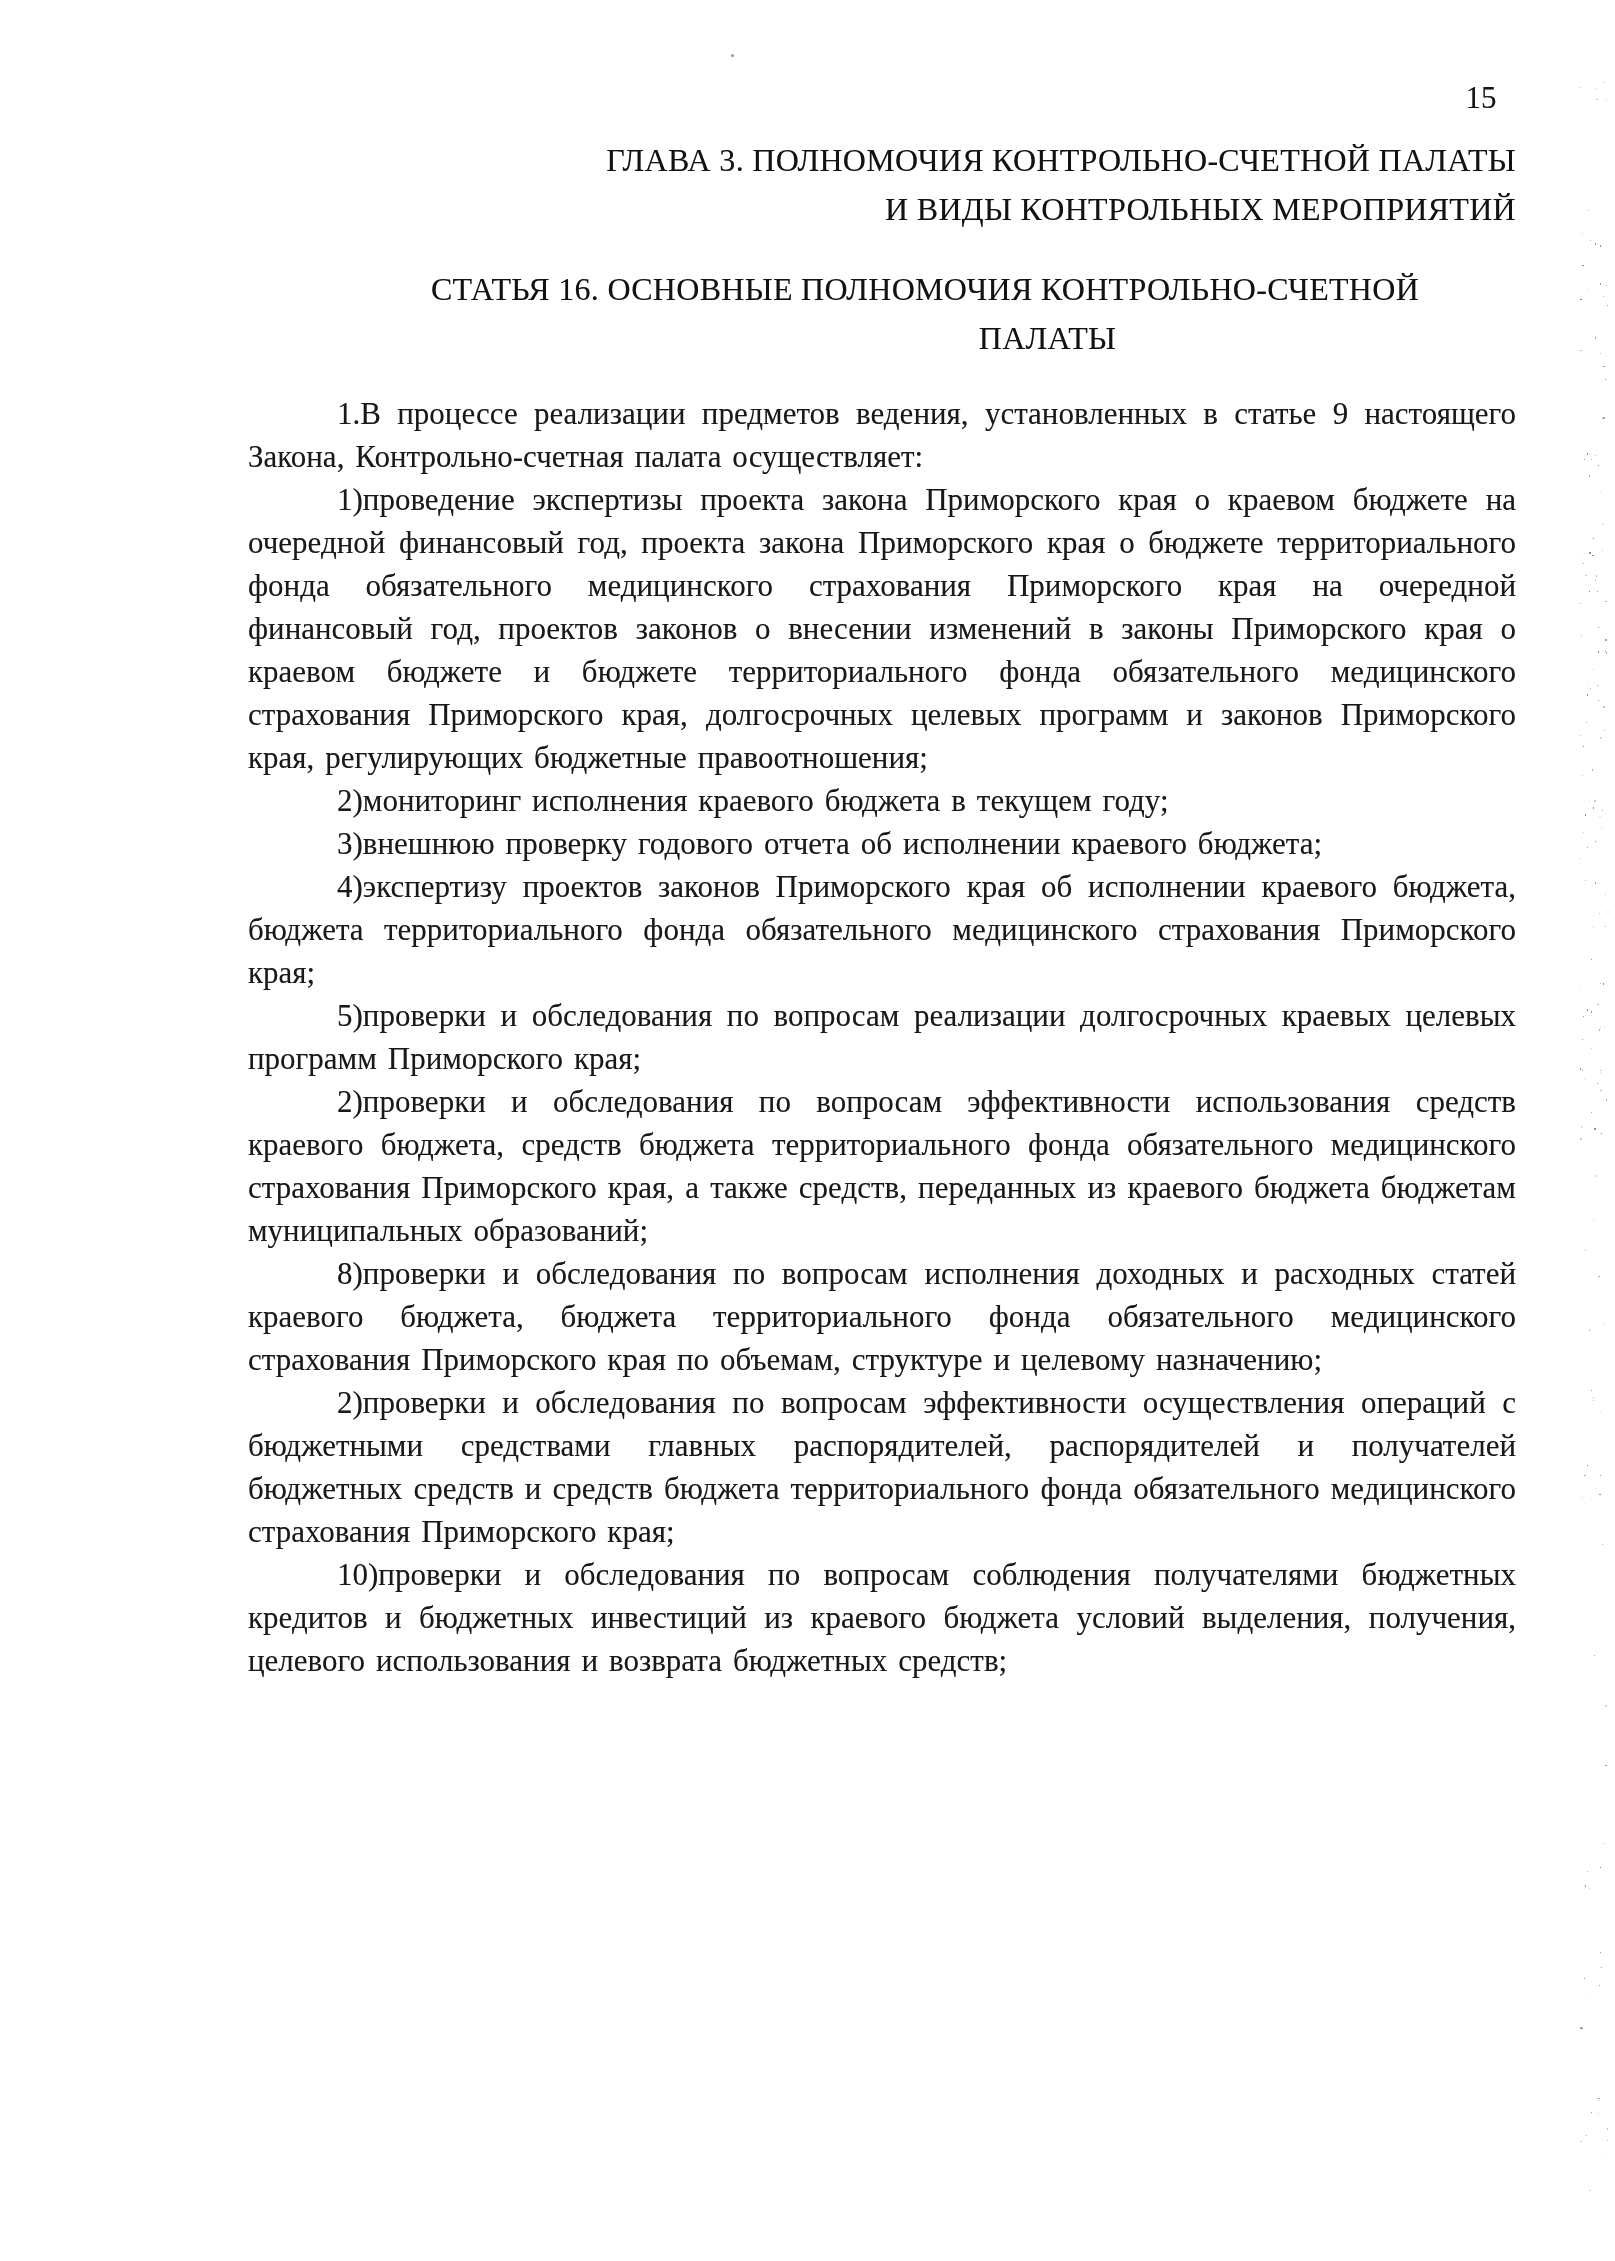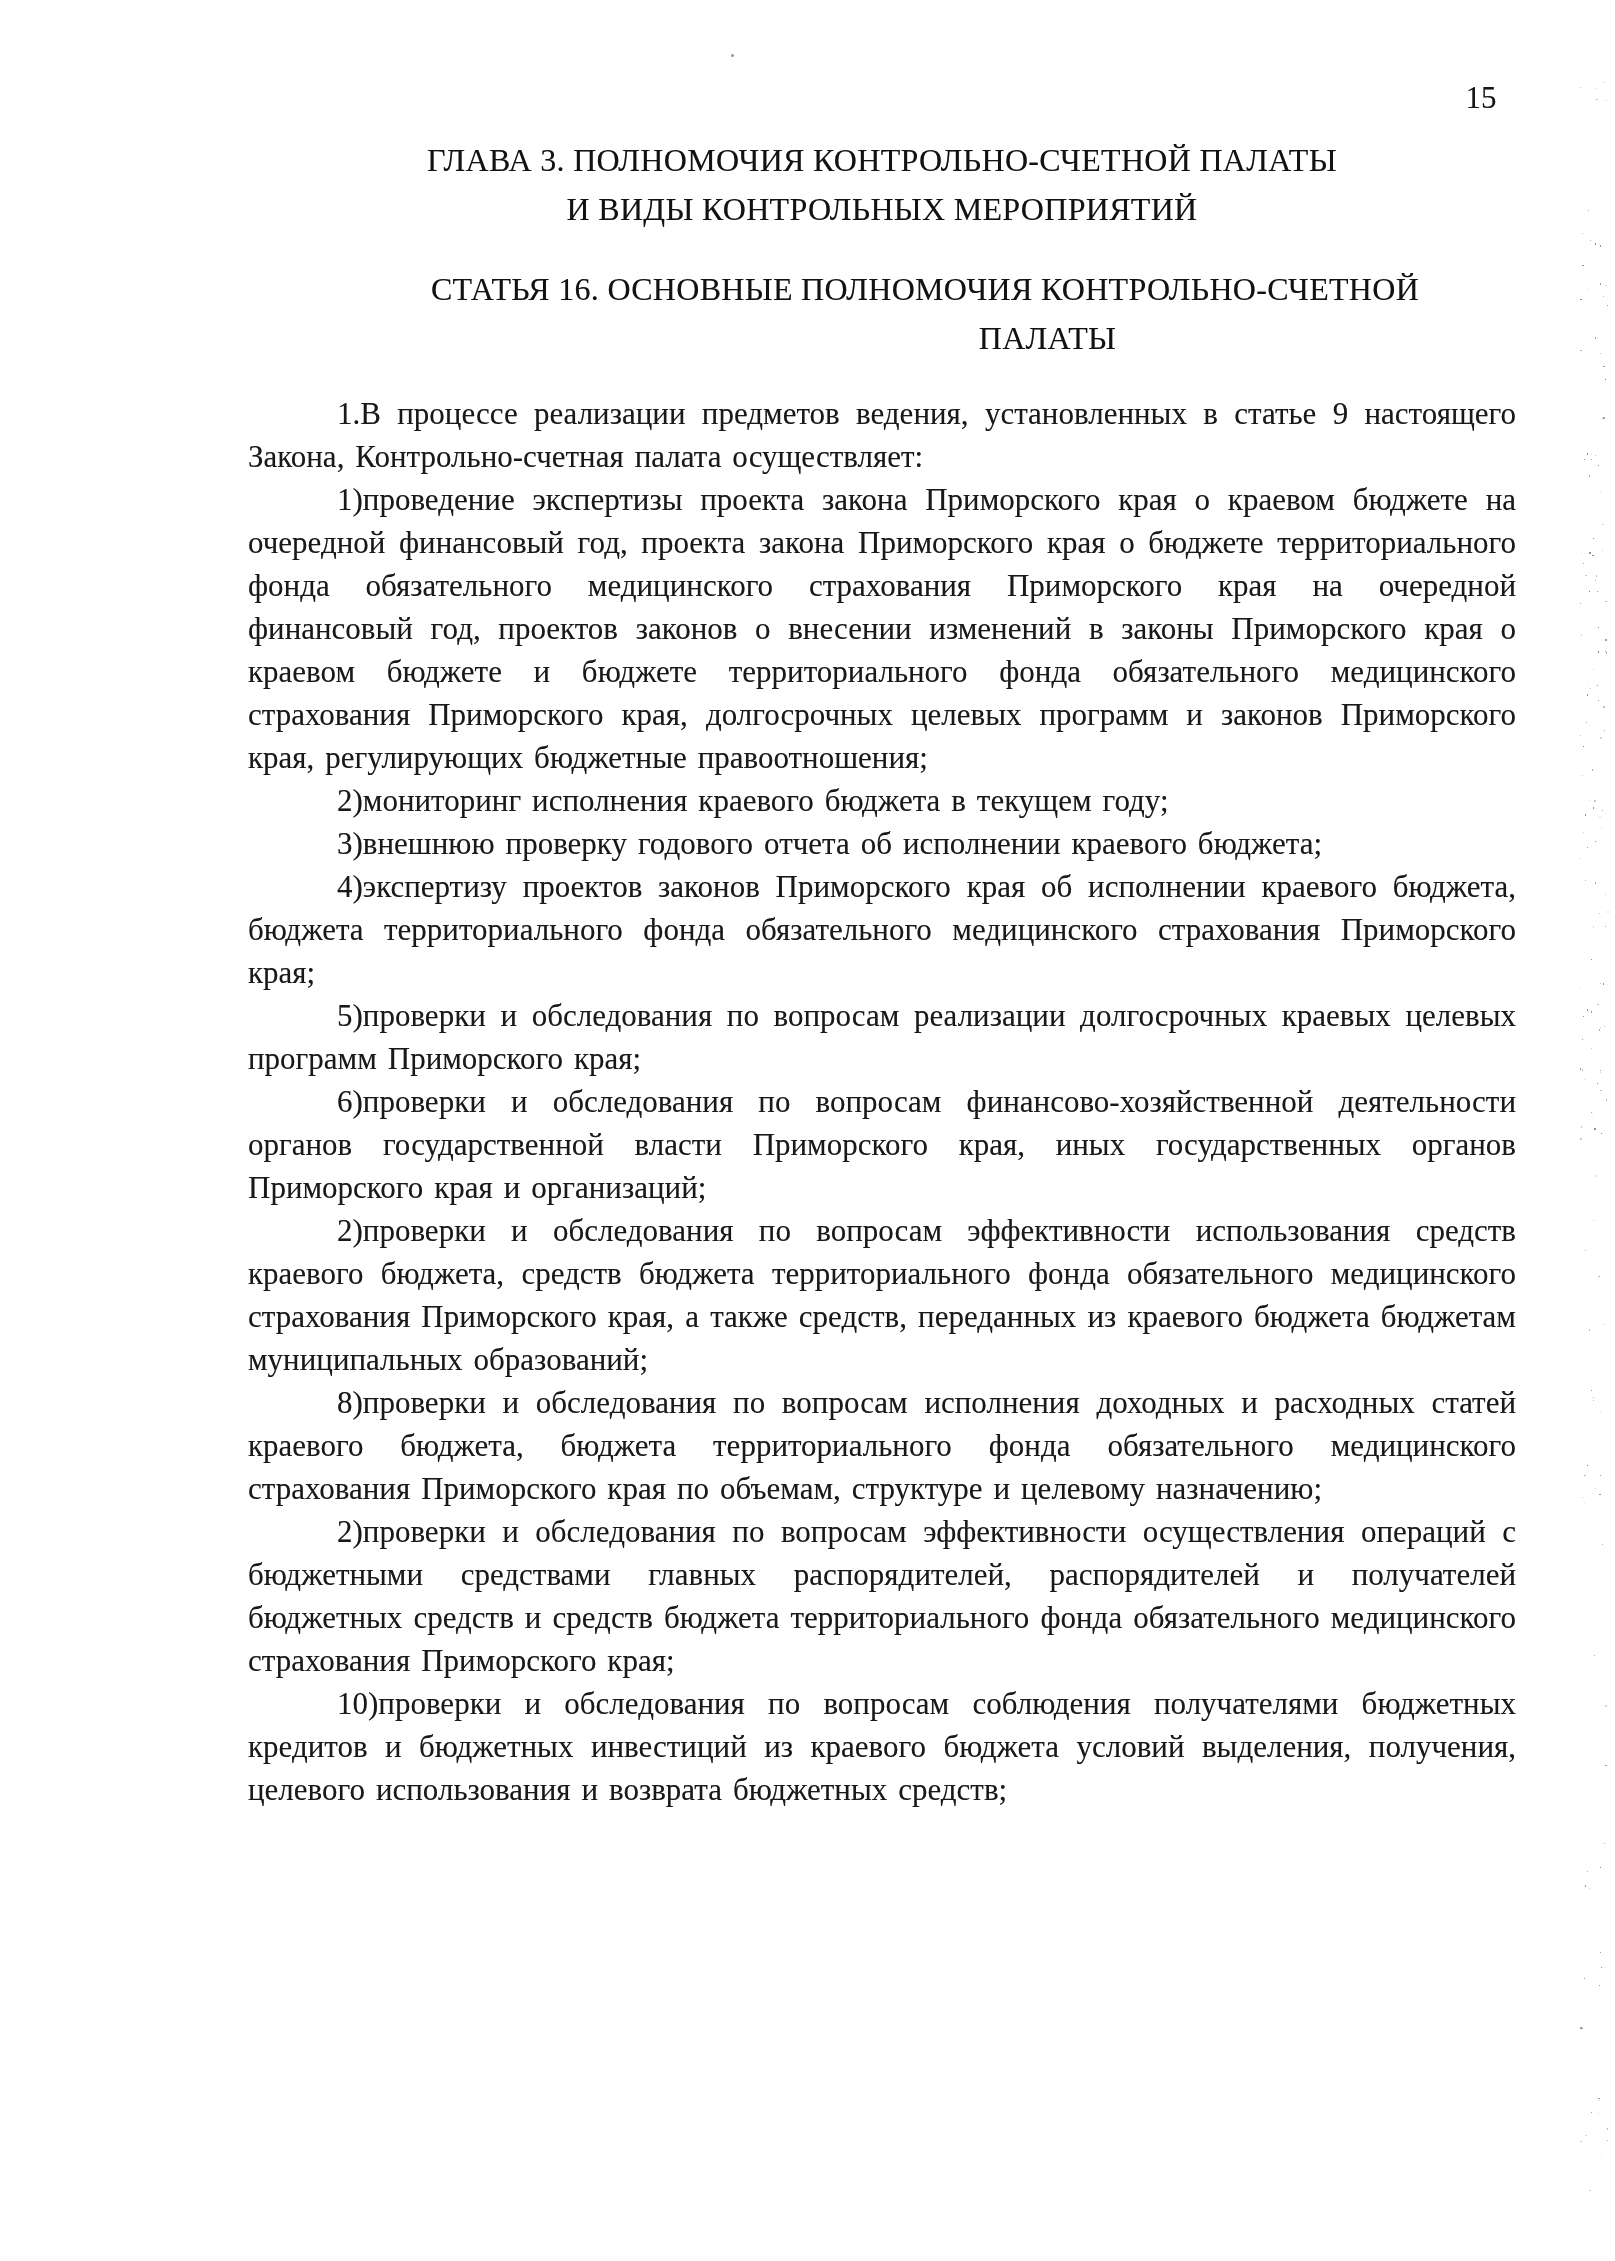--- a/index.html
+++ b/index.html
@@ -28,21 +28,21 @@
     text-align: center;
     font-size: 31px;
     line-height: 39px;
     color: #161616;
   }
   .chapter-heading {
     position: absolute;
     top: 136px;
     left: 248px;
     width: 1268px;
-    text-align: center;
+    text-align: right;
     font-size: 32px;
     line-height: 49px;
     letter-spacing: 0.3px;
     color: #121212;
   }
   .article-heading {
     position: absolute;
     top: 265px;
     left: 248px;
     width: 1268px;
@@ -104,21 +104,20 @@
     <div class="h-line line2">ПАЛАТЫ</div>
   </header>
 
   <main class="body-text">
     <p>1.В процессе реализации предметов ведения, установленных в статье 9 настоящего Закона, Контрольно-счетная палата осуществляет:</p>
     <p>1)проведение экспертизы проекта закона Приморского края о краевом бюджете на очередной финансовый год, проекта закона Приморского края о бюджете территориального фонда обязательного медицинского страхования Приморского края на очередной финансовый год, проектов законов о внесении изменений в законы Приморского края о краевом бюджете и бюджете территориального фонда обязательного медицинского страхования Приморского края, долгосрочных целевых программ и законов Приморского края, регулирующих бюджетные правоотношения;</p>
     <p>2)мониторинг исполнения краевого бюджета в текущем году;</p>
     <p>3)внешнюю проверку годового отчета об исполнении краевого бюджета;</p>
     <p>4)экспертизу проектов законов Приморского края об исполнении краевого бюджета, бюджета территориального фонда обязательного медицинского страхования Приморского края;</p>
     <p>5)проверки и обследования по вопросам реализации долгосрочных краевых целевых программ Приморского края;</p>
-    <p>6)проверки и обследования по вопросам финансово-хозяйственной деятельности органов государственной власти Приморского края, иных государственных органов Приморского края и организаций;</p>
     <p>2)проверки и обследования по вопросам эффективности использования средств краевого бюджета, средств бюджета территориального фонда обязательного медицинского страхования Приморского края, а также средств, переданных из краевого бюджета бюджетам муниципальных образований;</p>
     <p>8)проверки и обследования по вопросам исполнения доходных и расходных статей краевого бюджета, бюджета территориального фонда обязательного медицинского страхования Приморского края по объемам, структуре и целевому назначению;</p>
     <p>2)проверки и обследования по вопросам эффективности осуществления операций с бюджетными средствами главных распорядителей, распорядителей и получателей бюджетных средств и средств бюджета территориального фонда обязательного медицинского страхования Приморского края;</p>
     <p>10)проверки и обследования по вопросам соблюдения получателями бюджетных кредитов и бюджетных инвестиций из краевого бюджета условий выделения, получения, целевого использования и возврата бюджетных средств;</p>
   </main>
 
   <div class="stray-speck"></div>
   <div class="scan-noise">
       <i style="position: absolute; display: block; border-radius: 50%; left: 12.2px; top: 1054px; width: 0.6px; height: 0.6px; background: rgba(45, 45, 45, 0.43);"></i>
       <i style="position: absolute; display: block; border-radius: 50%; left: 13.5px; top: 611px; width: 1.3px; height: 0.6px; background: rgba(45, 45, 45, 0.28);"></i>

